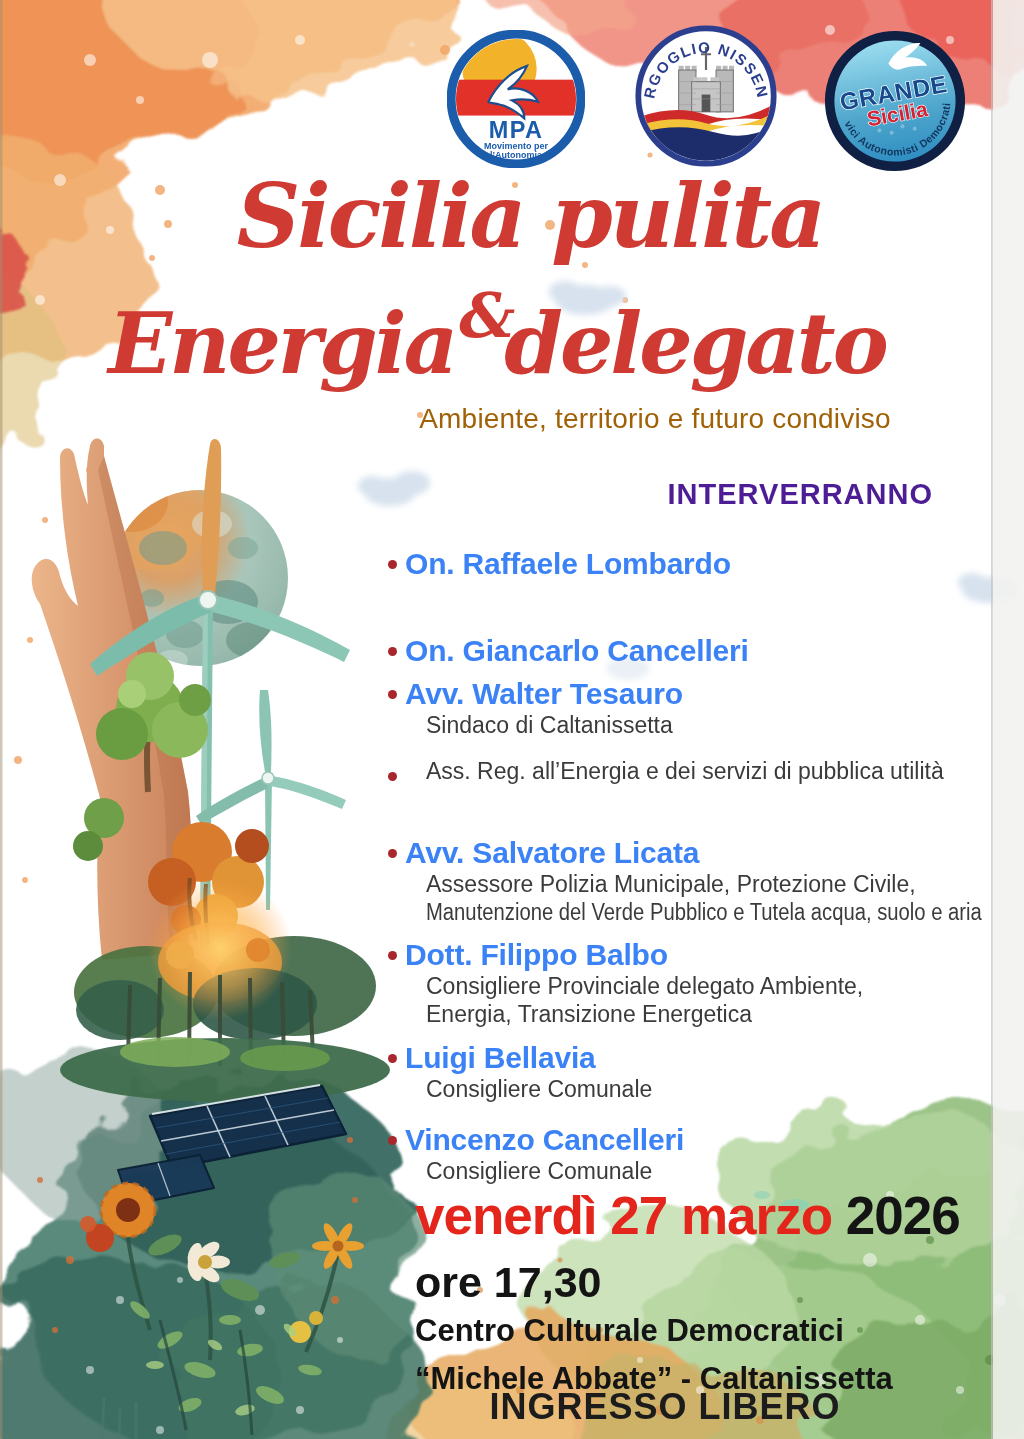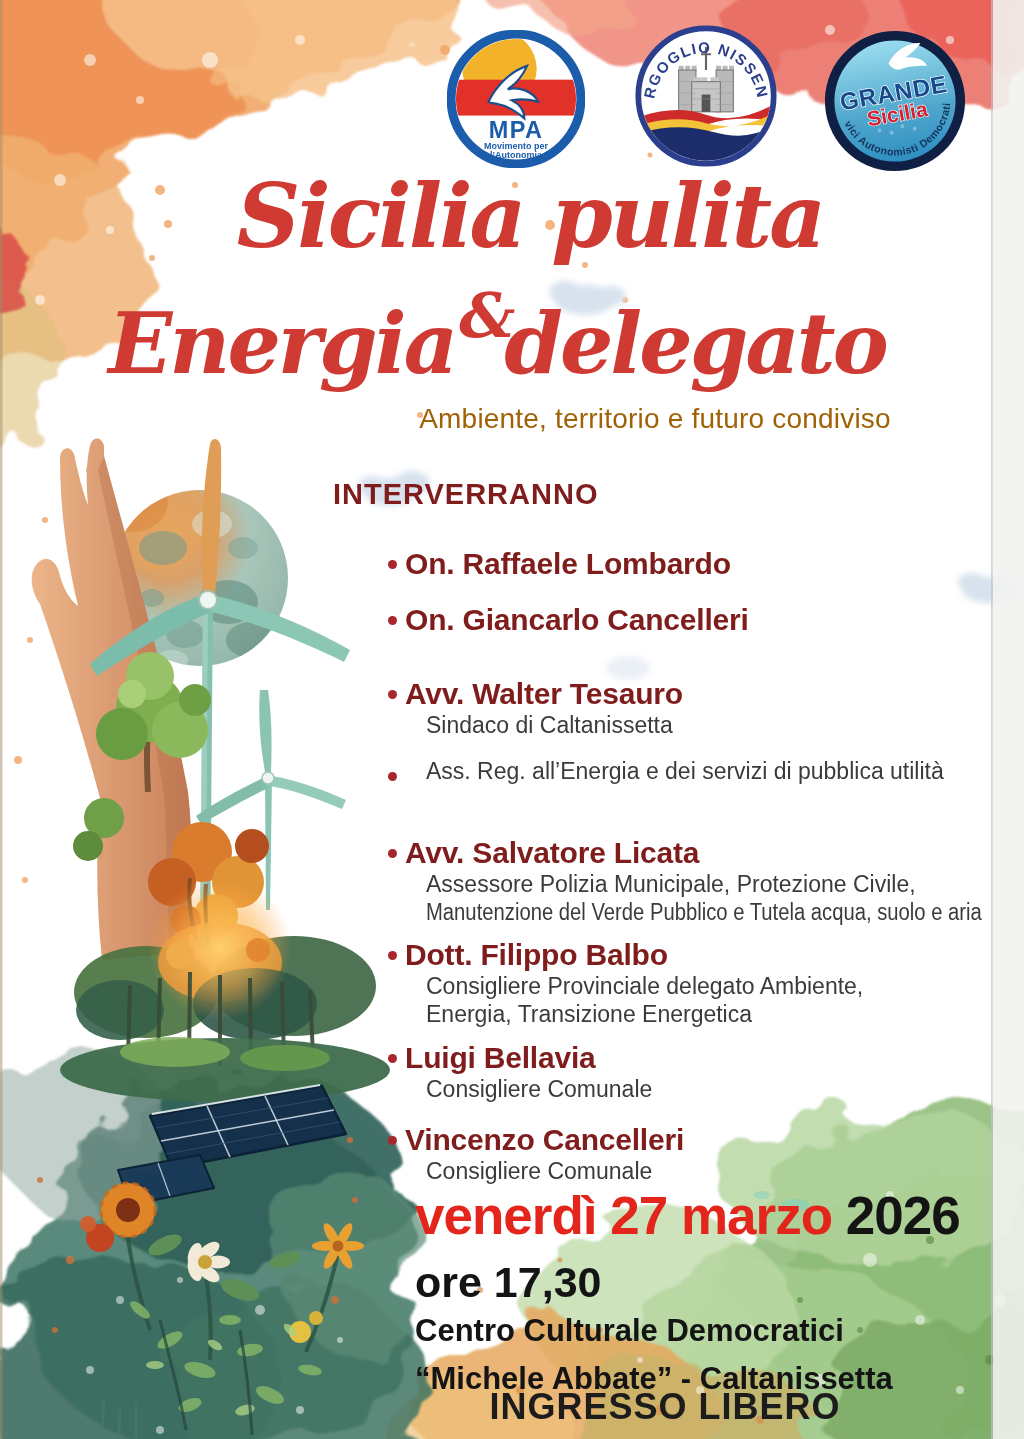--- a/index.html
+++ b/index.html
@@ -17,30 +17,30 @@
   .title-line{position:absolute;z-index:4;text-align:center;
     font-family:"DejaVu Serif",serif;font-style:italic;font-weight:bold;
     color:#cf3a33;letter-spacing:-3px;white-space:nowrap;}
   .title1{left:30px;top:168px;width:1000px;font-size:88px;line-height:1.1;}
   .title2{left:0;top:298px;width:994px;font-size:84px;line-height:1.1;}
   .amp{display:inline-block;transform:translateY(-36px);font-size:62px;margin:0 -8px 0 4px;}
 
   .subtitle{position:absolute;z-index:4;left:355px;top:403px;width:600px;text-align:center;
     font-size:28px;color:#a16207;letter-spacing:0.2px;}
 
-  .heading{position:absolute;z-index:4;left:333px;top:478px;width:600px;text-align:left;
-    font-weight:bold;font-size:29px;color:#7f1d1d;letter-spacing:1px;}
+  .heading{position:absolute;z-index:4;left:333px;top:478px;width:600px;text-align:right;
+    font-weight:bold;font-size:29px;color:#4c1d95;letter-spacing:1px;}
 
   .speakers{position:absolute;z-index:4;left:388px;top:540px;width:620px;}
   .sp{position:absolute;left:0;padding-left:17px;white-space:nowrap;}
   .sp .bullet{position:absolute;left:0;top:14px;width:9px;height:9px;border-radius:50%;background:#a8262c;}
-  .sp .nm{font-weight:bold;font-size:30px;line-height:36px;color:#7f1d1d;letter-spacing:-0.2px;}
+  .sp .nm{font-weight:bold;font-size:30px;line-height:36px;color:#3b82f6;letter-spacing:-0.2px;}
   .sp .rl{font-size:23px;line-height:27.5px;color:#3b3b3b;margin-left:21px;}
   .sp .rl-long{transform:scaleX(0.88);transform-origin:left center;}
-  .sp1{top:6px}.sp2{top:62px}.sp3{top:136px}.sp4{top:218px}
+  .sp1{top:6px}.sp2{top:93px}.sp3{top:136px}.sp4{top:218px}
   .sp5{top:295px}.sp6{top:397px}.sp7{top:500px}.sp8{top:582px}
 
   .event-block{position:absolute;z-index:4;left:415px;top:1188px;width:590px;text-align:left;color:#141414;}
   .date-line{font-weight:bold;font-size:53px;line-height:1.05;letter-spacing:-1px;white-space:nowrap;}
   .date-red{color:#e3251b;}
   .time-line{font-weight:bold;font-size:43px;line-height:1.05;margin-top:16px;}
   .venue1{font-weight:bold;font-size:31px;line-height:1.1;margin-top:9px;}
   .venue2{font-weight:bold;font-size:31px;line-height:1.1;margin-top:14px;}
   .admission{position:absolute;z-index:4;left:400px;top:1386px;width:530px;text-align:center;
     font-weight:bold;font-size:36px;color:#1c1c1c;letter-spacing:1px;}

